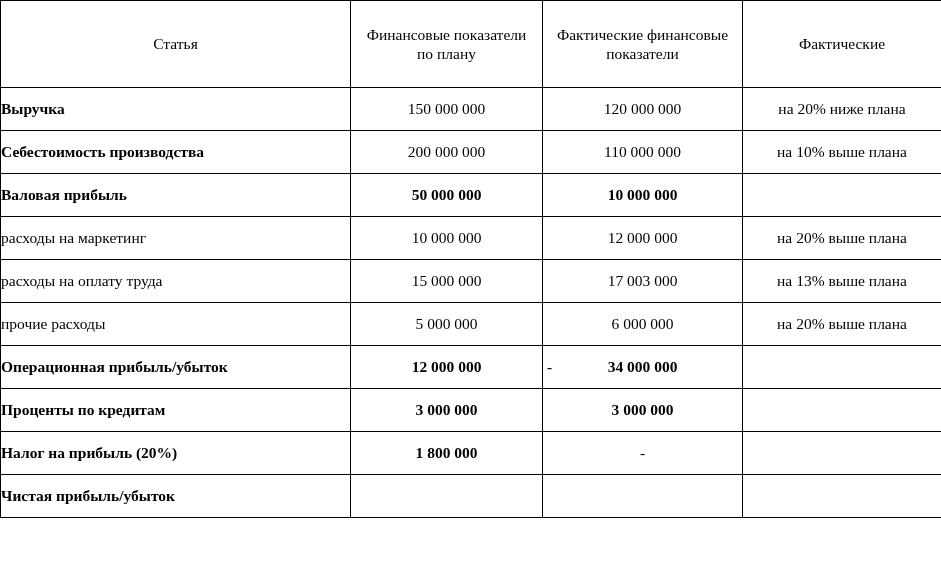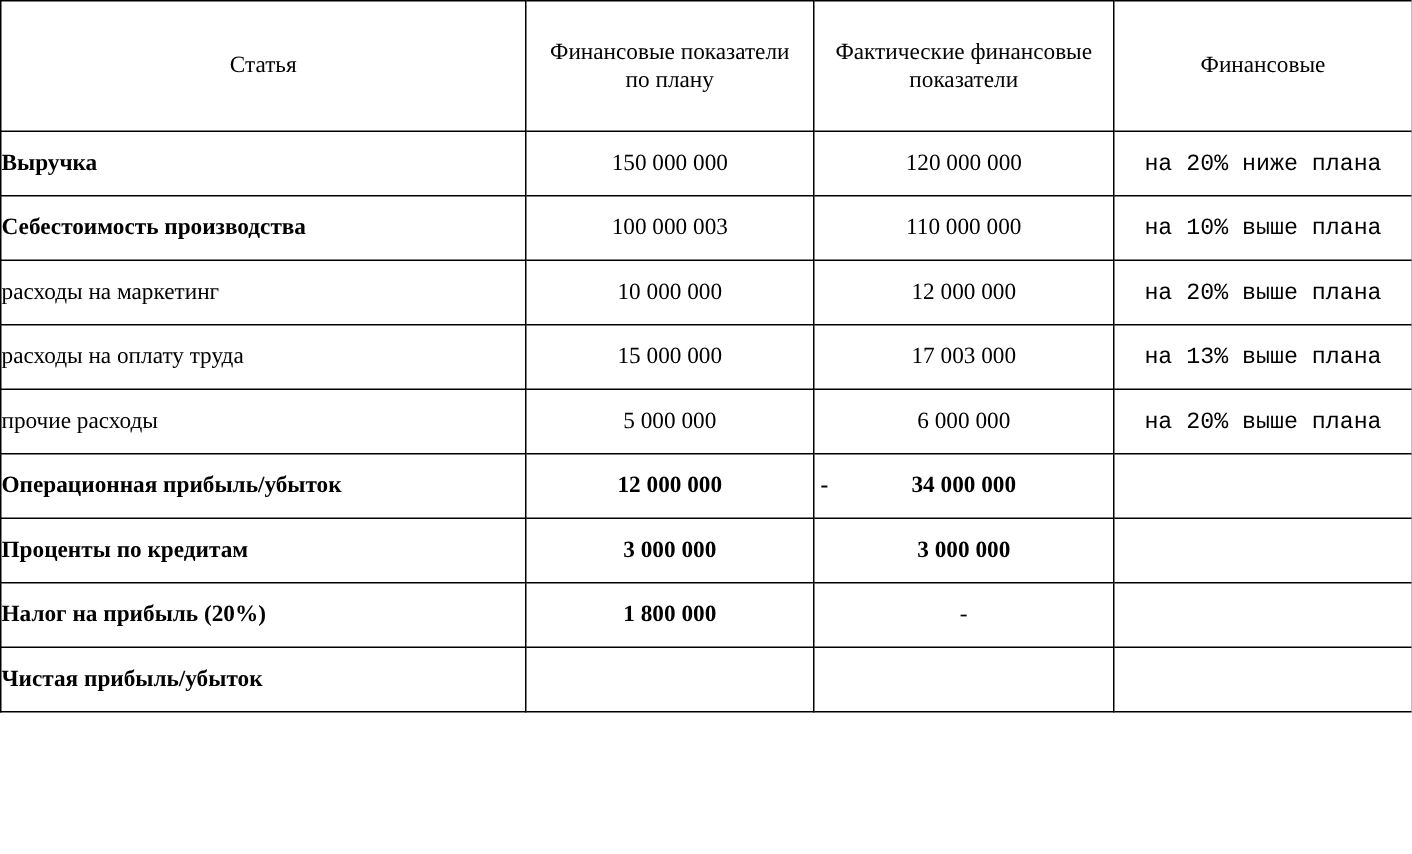--- a/index.html
+++ b/index.html
@@ -53,21 +53,20 @@
   td.num {
     text-align: center;
     padding: 0 14px 0 6px;
     position: relative;
     white-space: nowrap;
   }
   td.note {
     text-align: center;
     padding: 0 6px;
     font-size: 15px;
-    font-family: Liberation Mono, monospace;
   }
   .bold {
     font-weight: bold;
     margin-left: 45px;
   }
   .minus {
     position: absolute;
     left: 4px;
     top: 50%;
     transform: translateY(-50%);
@@ -87,35 +86,41 @@
       <col class="c-item">
       <col class="c-plan">
       <col class="c-fact">
       <col class="c-note">
     </colgroup>
     <thead>
       <tr>
         <th>Статья</th>
         <th>Финансовые показатели по плану</th>
         <th>Фактические финансовые показатели</th>
-        <th>Финансовые</th>
+        <th>Фактические</th>
       </tr>
     </thead>
     <tbody id="tbody">
         <tr>
           <td class="item bold">Выручка</td>
           <td class="num"><span class="num-val">150 000 000</span></td>
           <td class="num"><span class="num-val">120 000 000</span></td>
           <td class="note">на 20% ниже плана</td>
         </tr>
         <tr>
           <td class="item bold">Себестоимость производства</td>
-          <td class="num"><span class="num-val">100 000 003</span></td>
+          <td class="num"><span class="num-val">200 000 000</span></td>
           <td class="num"><span class="num-val">110 000 000</span></td>
           <td class="note">на 10% выше плана</td>
+        </tr>
+        <tr>
+          <td class="item bold">Валовая прибыль</td>
+          <td class="num bold"><span class="num-val">50 000 000</span></td>
+          <td class="num bold"><span class="num-val">10 000 000</span></td>
+          <td class="note"></td>
         </tr>
         <tr>
           <td class="item">расходы на маркетинг</td>
           <td class="num"><span class="num-val">10 000 000</span></td>
           <td class="num"><span class="num-val">12 000 000</span></td>
           <td class="note">на 20% выше плана</td>
         </tr>
         <tr>
           <td class="item">расходы на оплату труда</td>
           <td class="num"><span class="num-val">15 000 000</span></td>

